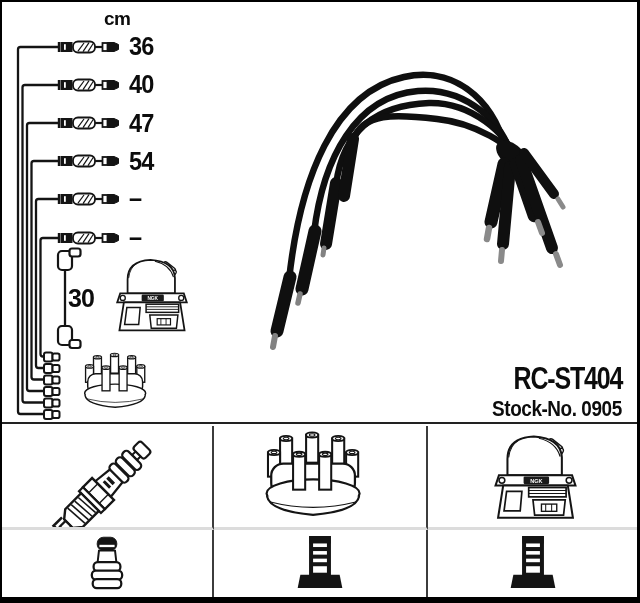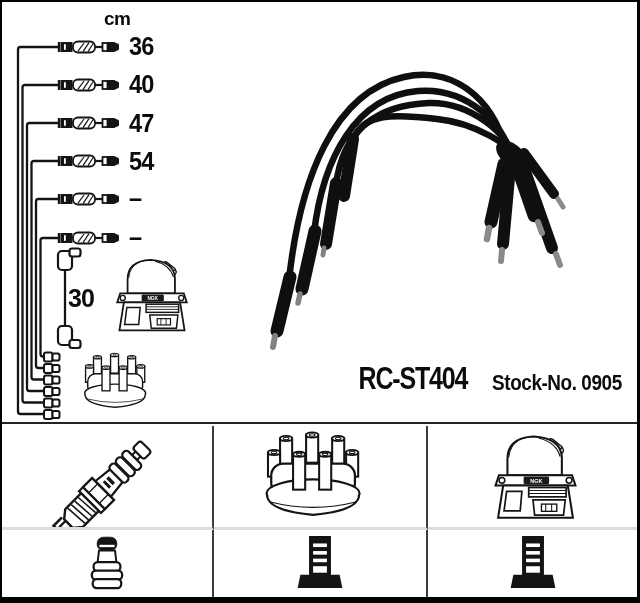--- a/index.html
+++ b/index.html
@@ -9,21 +9,21 @@
     border:2px solid #000;border-right-width:3px;border-bottom-width:6px;
     font-family:"Liberation Sans","DejaVu Sans",sans-serif;color:#0c0c0c;overflow:hidden;
   }
   .top-sec{position:absolute;left:0;top:0;width:635px;height:422px;border-bottom:2px solid #222;background:#fff;}
   .top-svg{position:absolute;left:0;top:0;}
   .lbl{position:absolute;font-weight:bold;color:#0c0c0c;white-space:nowrap;}
   .unit{left:102px;top:6px;font-size:19px;letter-spacing:-0.5px;}
   .num{left:127px;font-size:25px;line-height:25px;letter-spacing:-1px;transform:scaleX(.94);transform-origin:left center;}
   .n0{top:32px}.n1{top:70px}.n2{top:109px}.n3{top:147px}.n4{top:184px}.n5{top:223px}
   .n60{left:66px;top:284px;font-size:25px;line-height:25px;letter-spacing:-1px;}
-  .codes{position:absolute;right:15px;top:360px;display:flex;flex-direction:row;align-items:flex-end;gap:4px;text-align:right;}
+  .codes{position:absolute;right:15px;top:360px;display:flex;flex-direction:column;align-items:flex-end;gap:4px;text-align:right;}
   .code{font-size:32px;line-height:1;font-weight:bold;letter-spacing:-1.5px;transform:scaleX(.78);transform-origin:right center;}
   .stock{font-size:22px;line-height:1;font-weight:bold;letter-spacing:-0.5px;transform:scaleX(.86);transform-origin:right center;}
   .grid-sec{
     position:absolute;left:0;top:424px;width:635px;height:171px;
     display:grid;grid-template-columns:212px 214px 1fr;grid-template-rows:104px 1fr;background:#fff;
   }
   .cell{display:flex;align-items:center;justify-content:center;border-right:2px solid #3c3c3c;border-bottom:3px solid #dcdcdc;}
   .cell.c3{border-right:none;}
   .cell.r2{border-bottom:none;}
   svg{display:block;}

